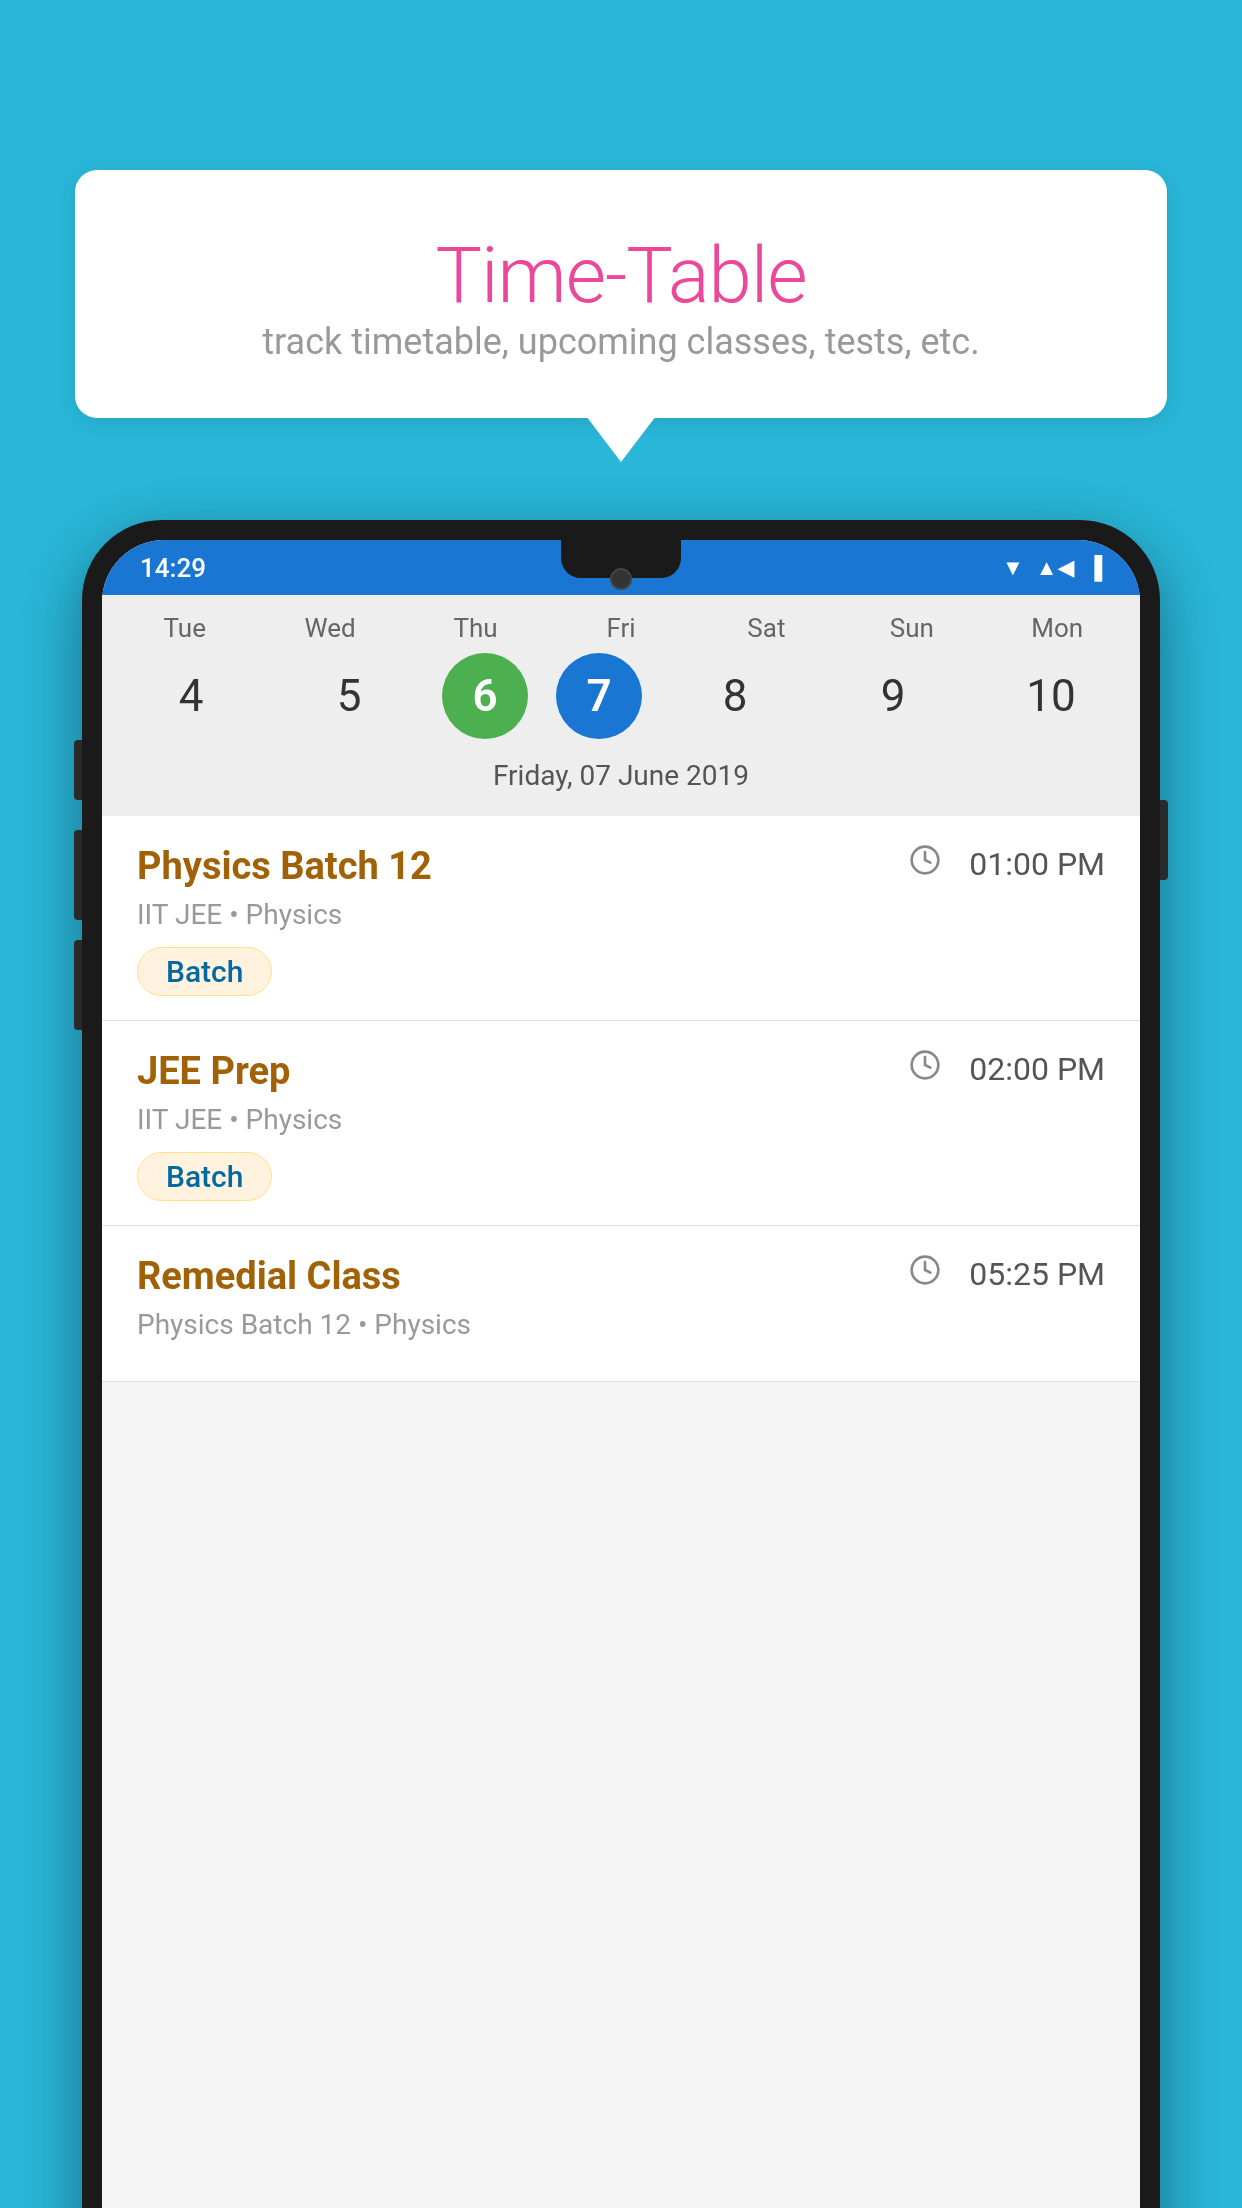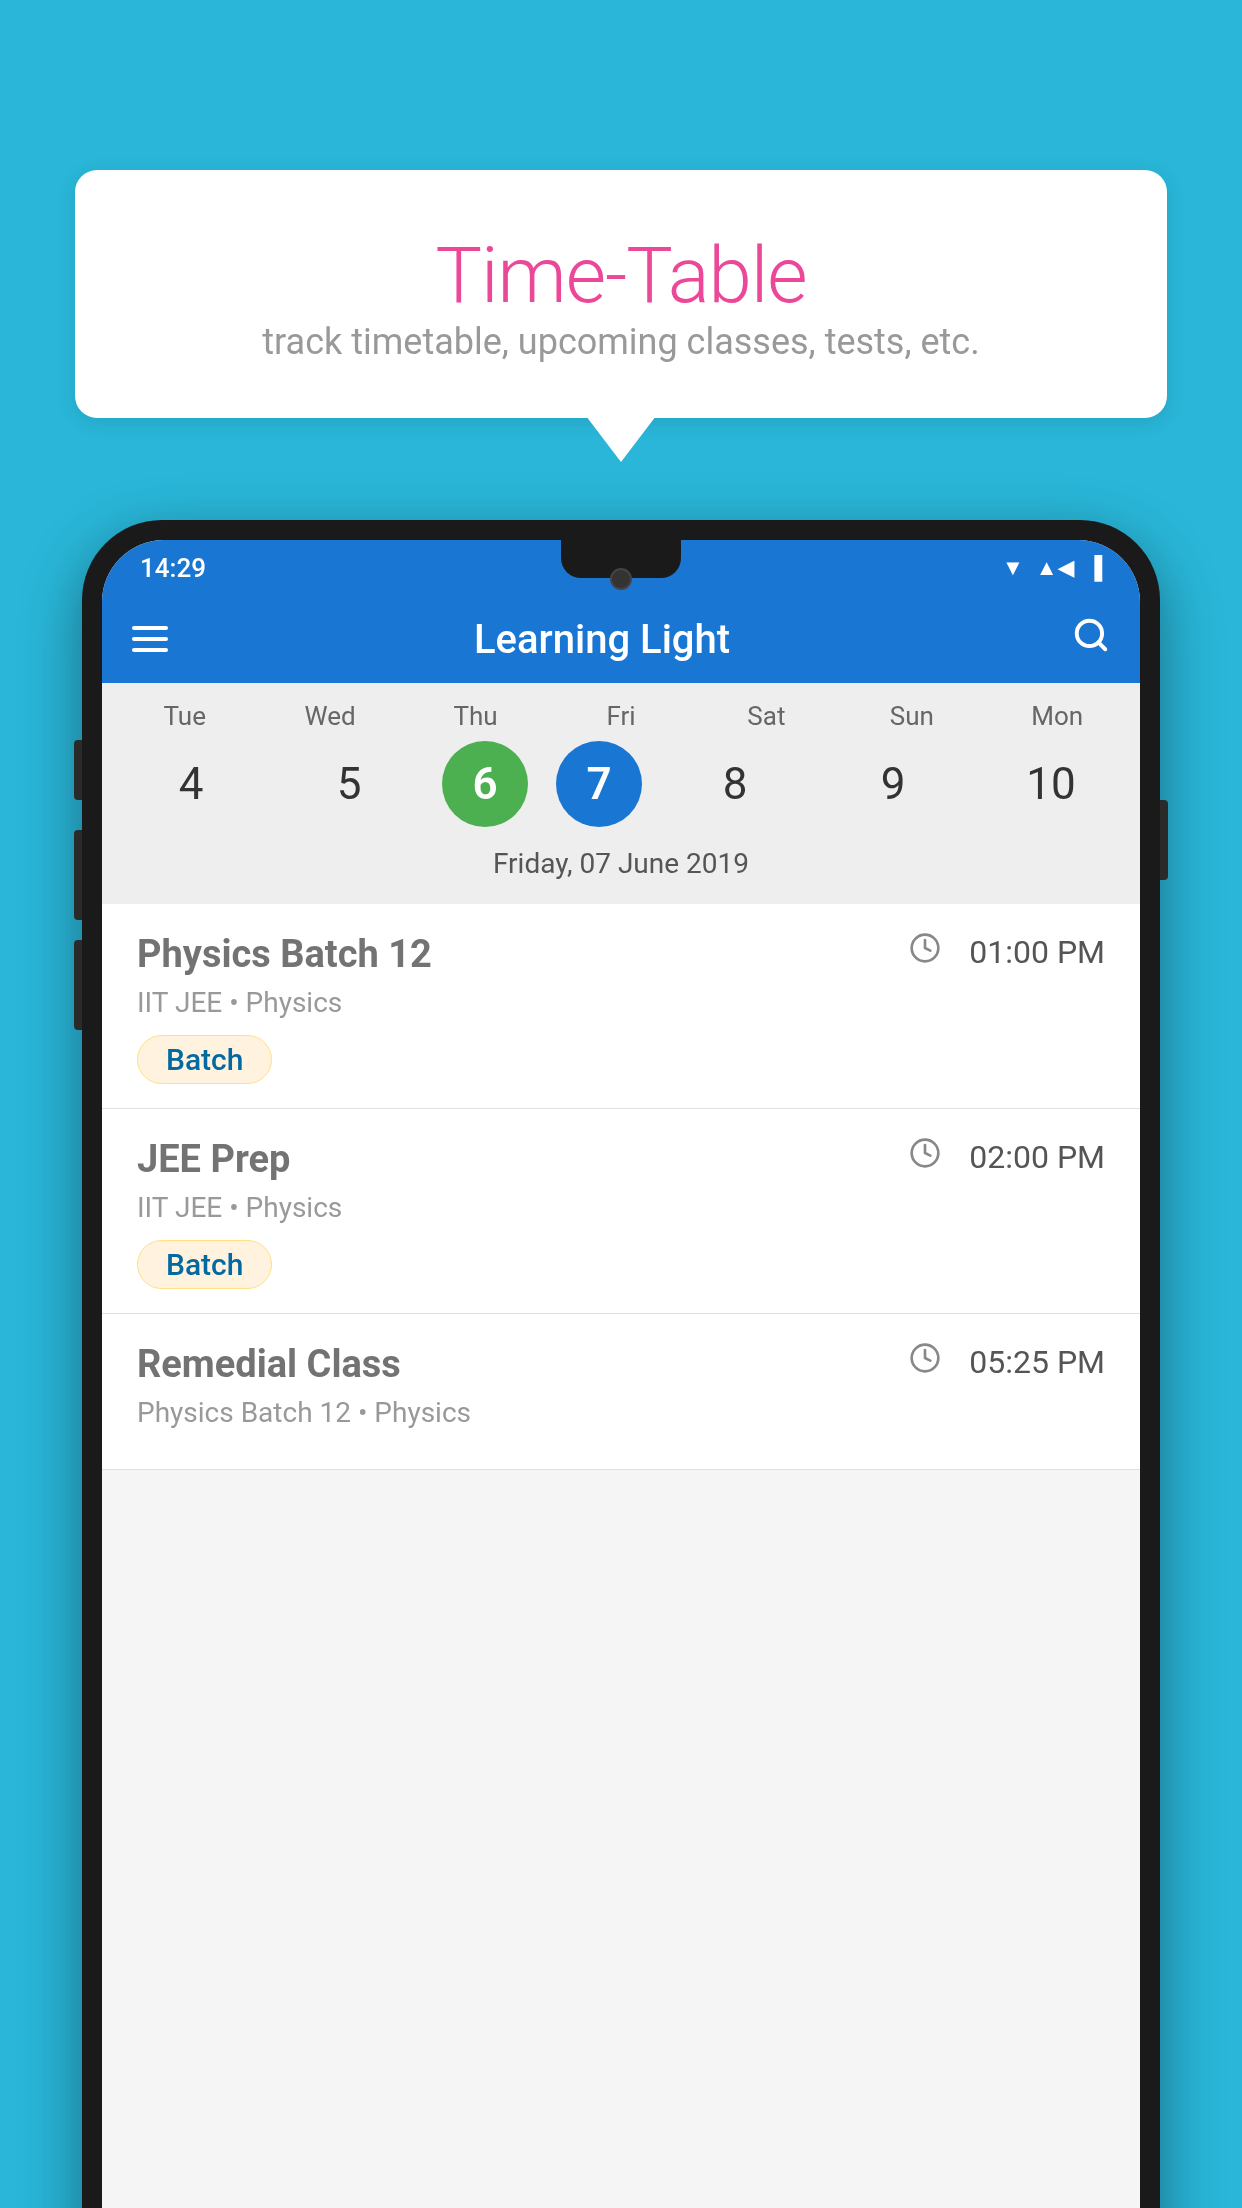--- a/index.html
+++ b/index.html
@@ -253,21 +253,21 @@
     .class-item-header {
       display: flex;
       justify-content: space-between;
       align-items: flex-start;
       margin-bottom: 10px;
     }
 
     .class-name {
       font-size: 38px;
       font-weight: 700;
-      color: #737373;
+      color: #a16207;
     }
 
     .class-time {
       display: flex;
       align-items: center;
       gap: 28px;
       font-size: 32px;
       color: #555;
     }
 
@@ -353,34 +353,20 @@
 
       <div class="status-bar">
         <span class="status-time">14:29</span>
         <div class="status-icons">
           <span class="wifi-icon">▼</span>
           <span class="signal-icon">▲◀</span>
           <span class="battery-icon">▐</span>
         </div>
       </div>
 
-      <div class="app-bar">
-        <div class="hamburger">
-          <span></span>
-          <span></span>
-          <span></span>
-        </div>
-        <div class="app-title">Learning Light</div>
-        <div class="search-btn">
-          <svg width="38" height="38" viewBox="0 0 24 24" fill="none" stroke="white" stroke-width="2.5" stroke-linecap="round" stroke-linejoin="round">
-            <circle cx="11" cy="11" r="8"></circle>
-            <line x1="21" y1="21" x2="16.65" y2="16.65"></line>
-          </svg>
-        </div>
-      </div>
 
       <div class="calendar-strip">
         <div class="day-headers">
           <div class="day-header">Tue</div>
           <div class="day-header">Wed</div>
           <div class="day-header">Thu</div>
           <div class="day-header">Fri</div>
           <div class="day-header">Sat</div>
           <div class="day-header">Sun</div>
           <div class="day-header">Mon</div>

